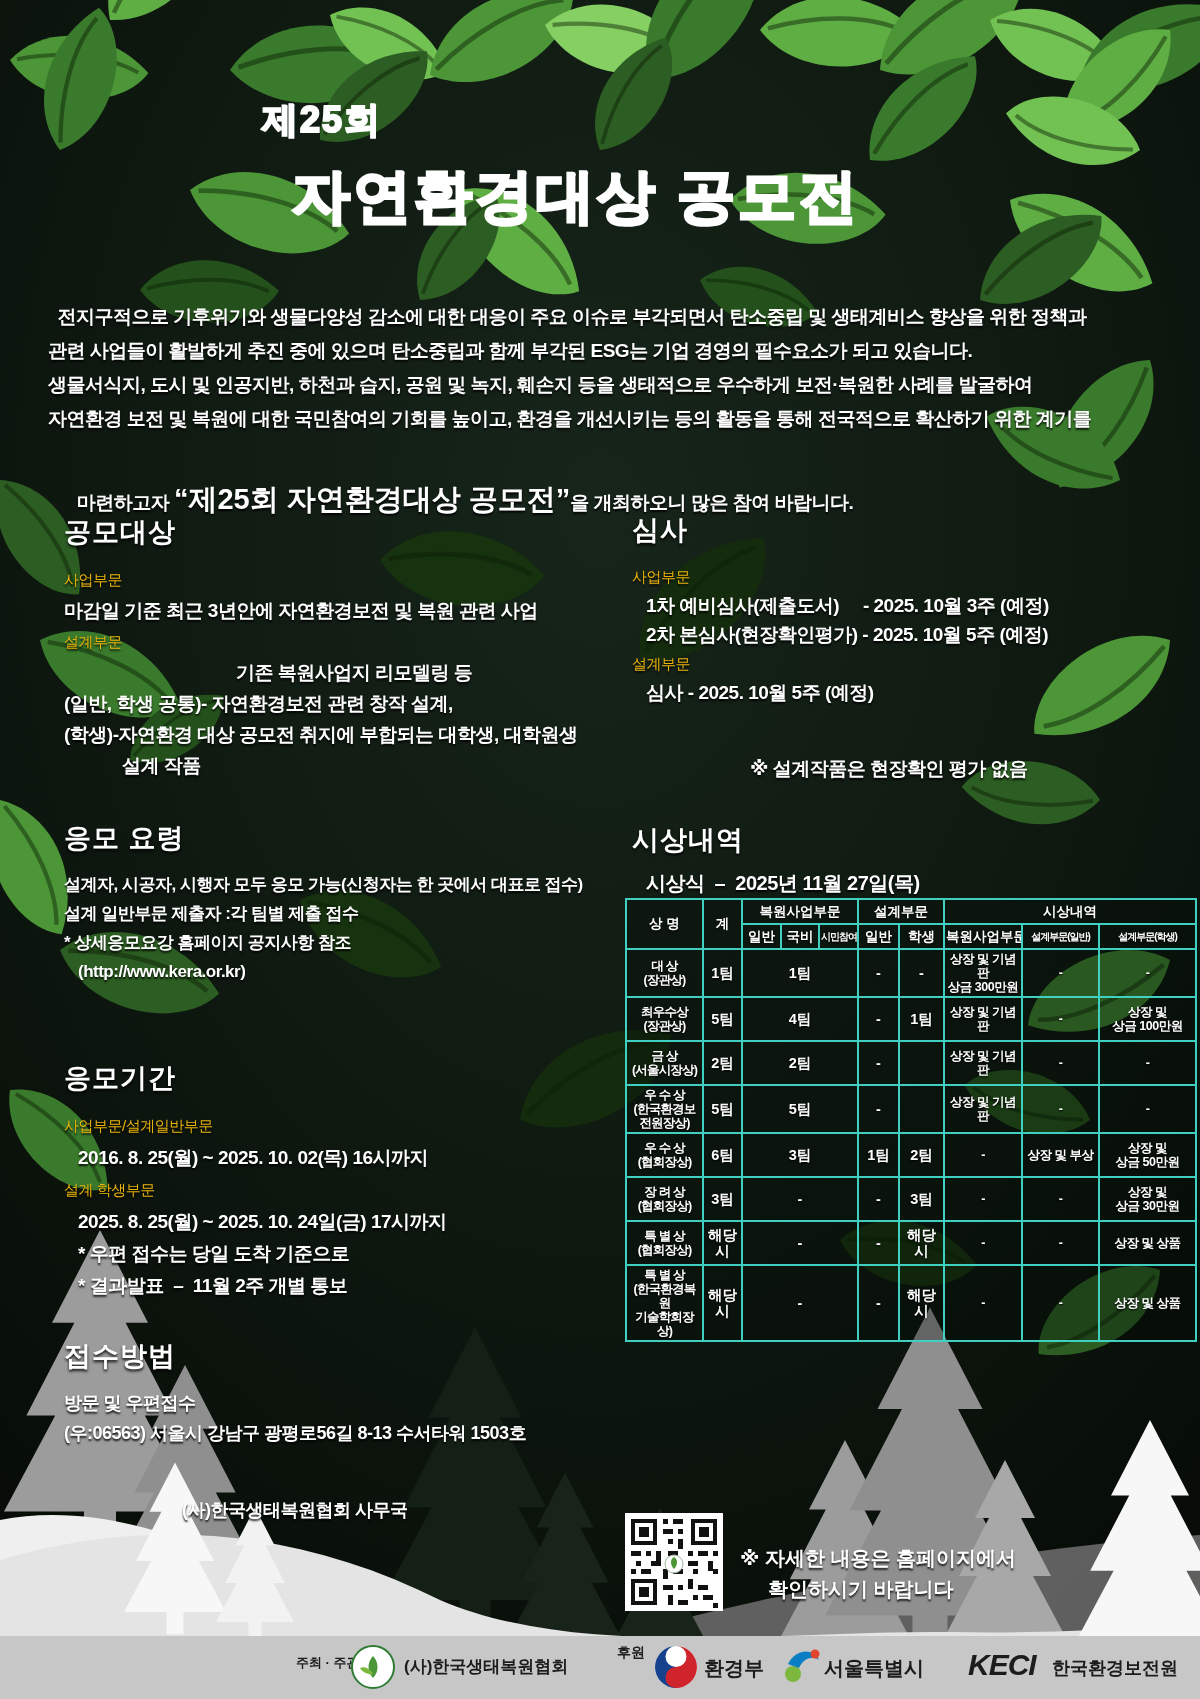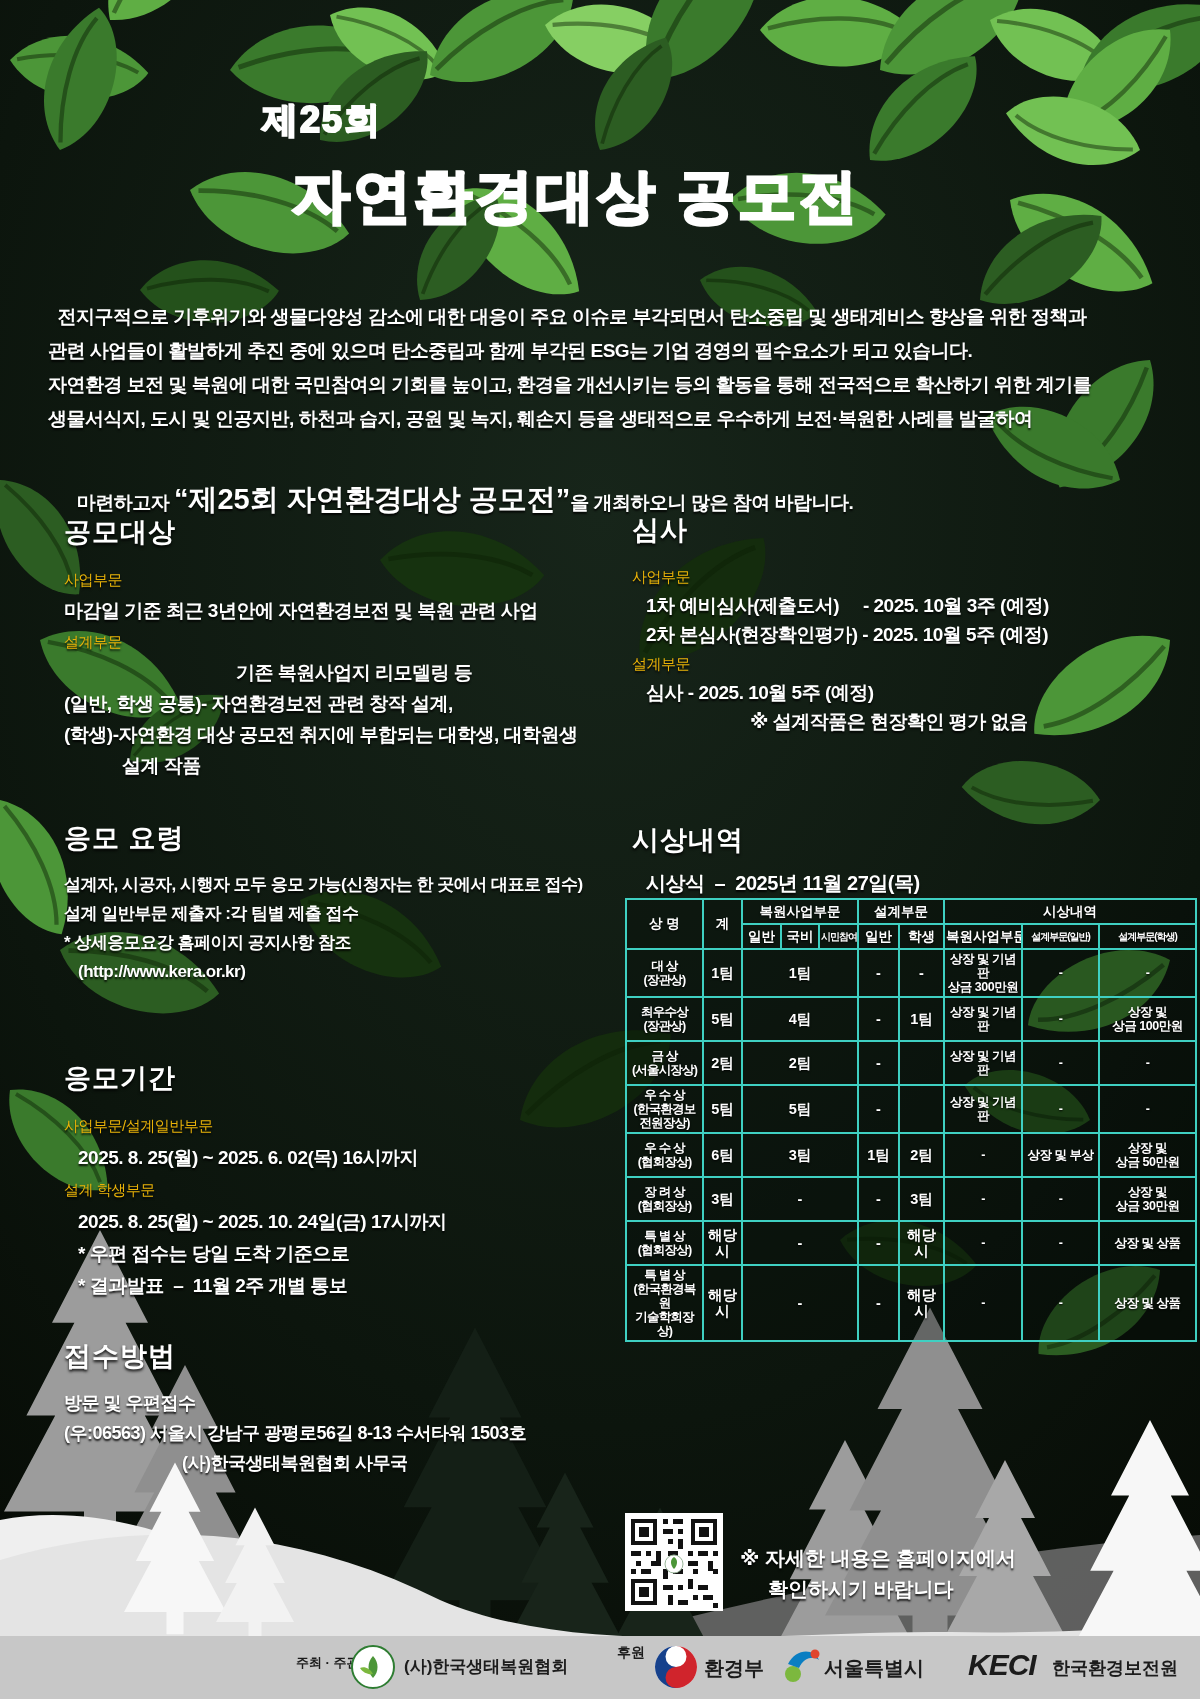--- a/index.html
+++ b/index.html
@@ -20,21 +20,21 @@
   .sec-h{margin:0 0 14px 0;font-size:27px;font-weight:700;color:#fff;letter-spacing:1px;
     text-shadow:0 2px 3px rgba(0,0,0,.9);}
   .line{font-size:19px;font-weight:700;color:#fff;letter-spacing:-0.5px;line-height:31px;
     white-space:pre;text-shadow:0 2px 2px rgba(0,0,0,.85);}
   .lbl{font-weight:400;font-size:15px;color:#eab308;}
   .sz17 .line{font-size:17px;line-height:29px;}
   .sz18 .line{font-size:18px;line-height:30px;}
   .lh29 .line{line-height:29px;}
   .lh32 .line{line-height:32px;}
   .in170{padding-left:172px;}
-  .in120{padding-left:118px;}
+  .in120{padding-left:118px;margin-top:47px;}
   .in55{padding-left:58px;}
   .in14{padding-left:14px;}
   .in20{padding-left:20px;}
   
   table.awards{position:absolute;left:625px;top:898px;width:570px;z-index:2;
     border-collapse:collapse;background:rgba(4,10,6,0.30);table-layout:fixed;}
   table.awards th,table.awards td{border:2px solid #3fd0c2;color:#fff;font-weight:700;
     text-align:center;vertical-align:middle;padding:2px 1px;
     text-shadow:0 1px 2px rgba(0,0,0,.95);}
   table.awards th{font-size:13.5px;height:19px;white-space:nowrap;overflow:hidden;}
@@ -145,22 +145,22 @@
     <use href="#pine" transform="translate(1150,1615) scale(1.3)" fill="#f7f7f7"></use>
     <rect x="0" y="1636" width="1200" height="63" fill="#c7c7c7"></rect>
   </svg>
 
   <div class="layer edition" style="left:262px;top:96px">제25회</div>
   <div class="layer main-title" style="left:292px;top:158px">자연환경대상 공모전</div>
 
   <div class="layer" style="left:48px;top:300px">
     <div class="intro-line">  전지구적으로 기후위기와 생물다양성 감소에 대한 대응이 주요 이슈로 부각되면서 탄소중립 및 생태계비스 향상을 위한 정책과</div>
     <div class="intro-line">관련 사업들이 활발하게 추진 중에 있으며 탄소중립과 함께 부각된 ESG는 기업 경영의 필수요소가 되고 있습니다.</div>
+    <div class="intro-line">생물서식지, 도시 및 인공지반, 하천과 습지, 공원 및 녹지, 훼손지 등을 생태적으로 우수하게 보전·복원한 사례를 발굴하여</div>
     <div class="intro-line">자연환경 보전 및 복원에 대한 국민참여의 기회를 높이고, 환경을 개선시키는 등의 활동을 통해 전국적으로 확산하기 위한 계기를</div>
-    <div class="intro-line">생물서식지, 도시 및 인공지반, 하천과 습지, 공원 및 녹지, 훼손지 등을 생태적으로 우수하게 보전·복원한 사례를 발굴하여</div>
     <div class="intro-line" style="line-height:42px">
       <span>마련하고자 </span><span class="closing-quote">“제25회 자연환경대상 공모전”</span><span>을 개최하오니 많은 참여 바랍니다.</span>
     </div>
   </div>
 
   <div class="layer" style="left:64px;top:514px">
     <h2 class="sec-h">공모대상</h2>
     <div class="line lbl">사업부문</div>
     <div class="line">마감일 기준 최근 3년안에 자연환경보전 및 복원 관련 사업</div>
     <div class="line lbl">설계부문</div>
@@ -318,21 +318,21 @@
           <td class="detail">-</td>
           <td class="detail">-</td>
           <td class="detail">상장 및 상품</td>
         </tr>
       </tbody>
   </table>
 
   <div class="layer lh32" style="left:64px;top:1060px">
     <h2 class="sec-h">응모기간</h2>
     <div class="line lbl">사업부문/설계일반부문</div>
-    <div class="line in14">2025. 8. 25(월) ~ 2025. 6. 02(목) 16시까지</div>
+    <div class="line in14">2016. 8. 25(월) ~ 2025. 10. 02(목) 16시까지</div>
     <div class="line lbl">설계 학생부문</div>
     <div class="line in14">2025. 8. 25(월) ~ 2025. 10. 24일(금) 17시까지</div>
     <div class="line in14">* 우편 접수는 당일 도착 기준으로</div>
     <div class="line in14">* 결과발표  –  11월 2주 개별 통보</div>
   </div>
 
   <div class="layer sz18" style="left:64px;top:1338px">
     <h2 class="sec-h">접수방법</h2>
     <div class="line">방문 및 우편접수</div>
     <div class="line">(우:06563) 서울시 강남구 광평로56길 8-13 수서타워 1503호</div>

